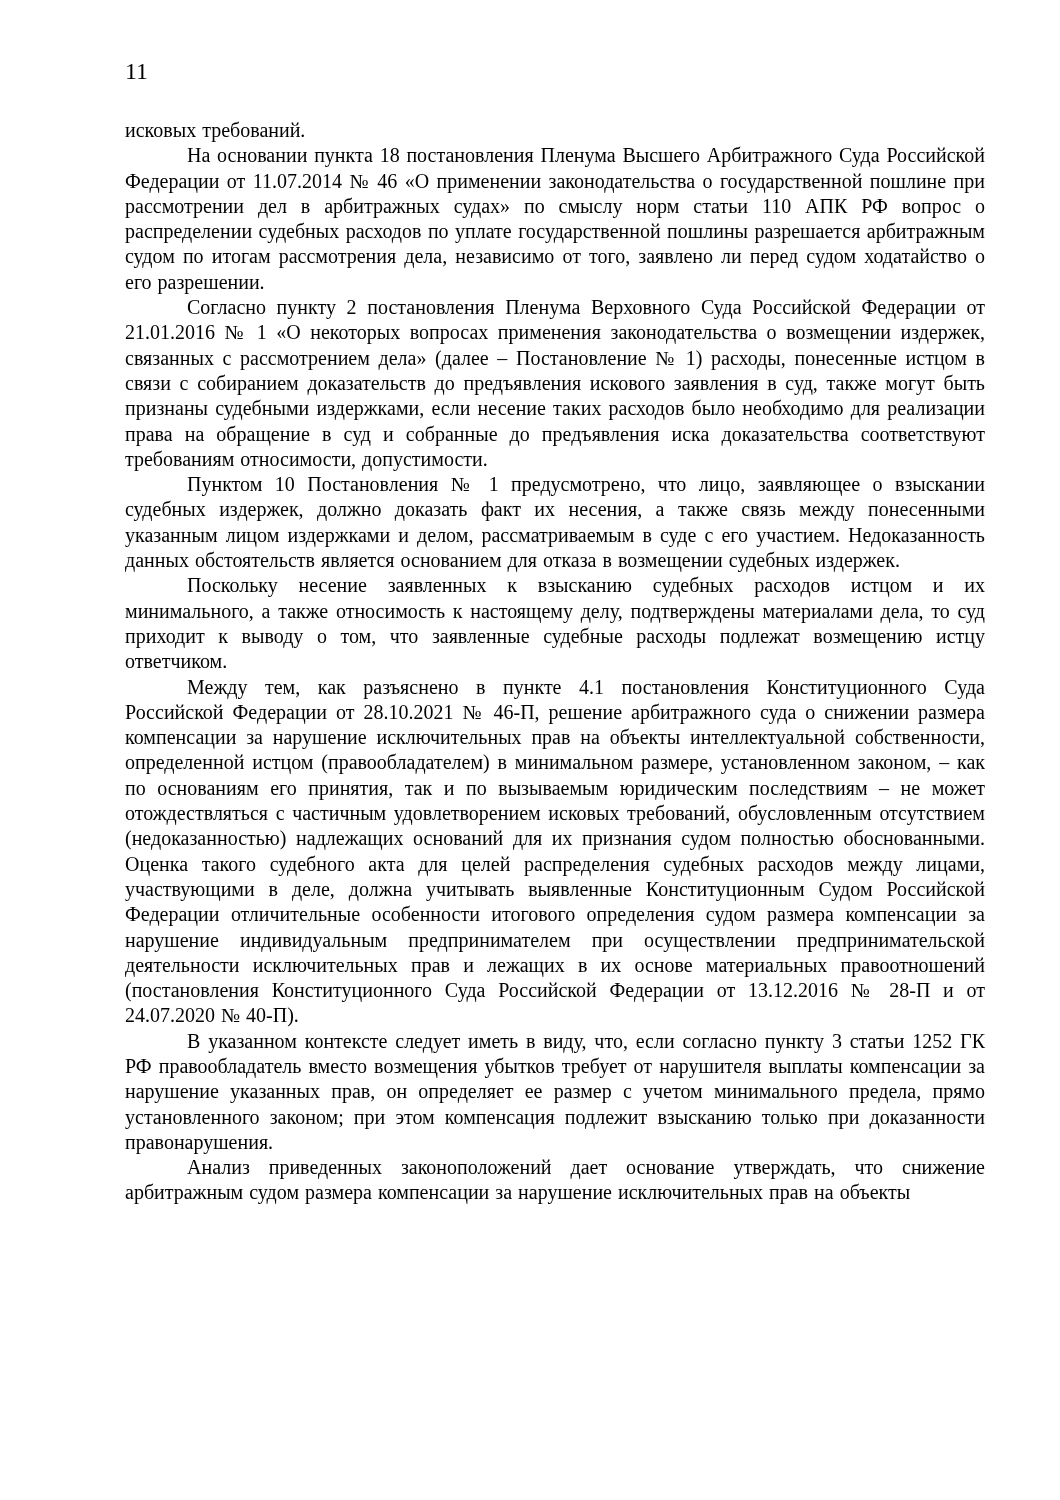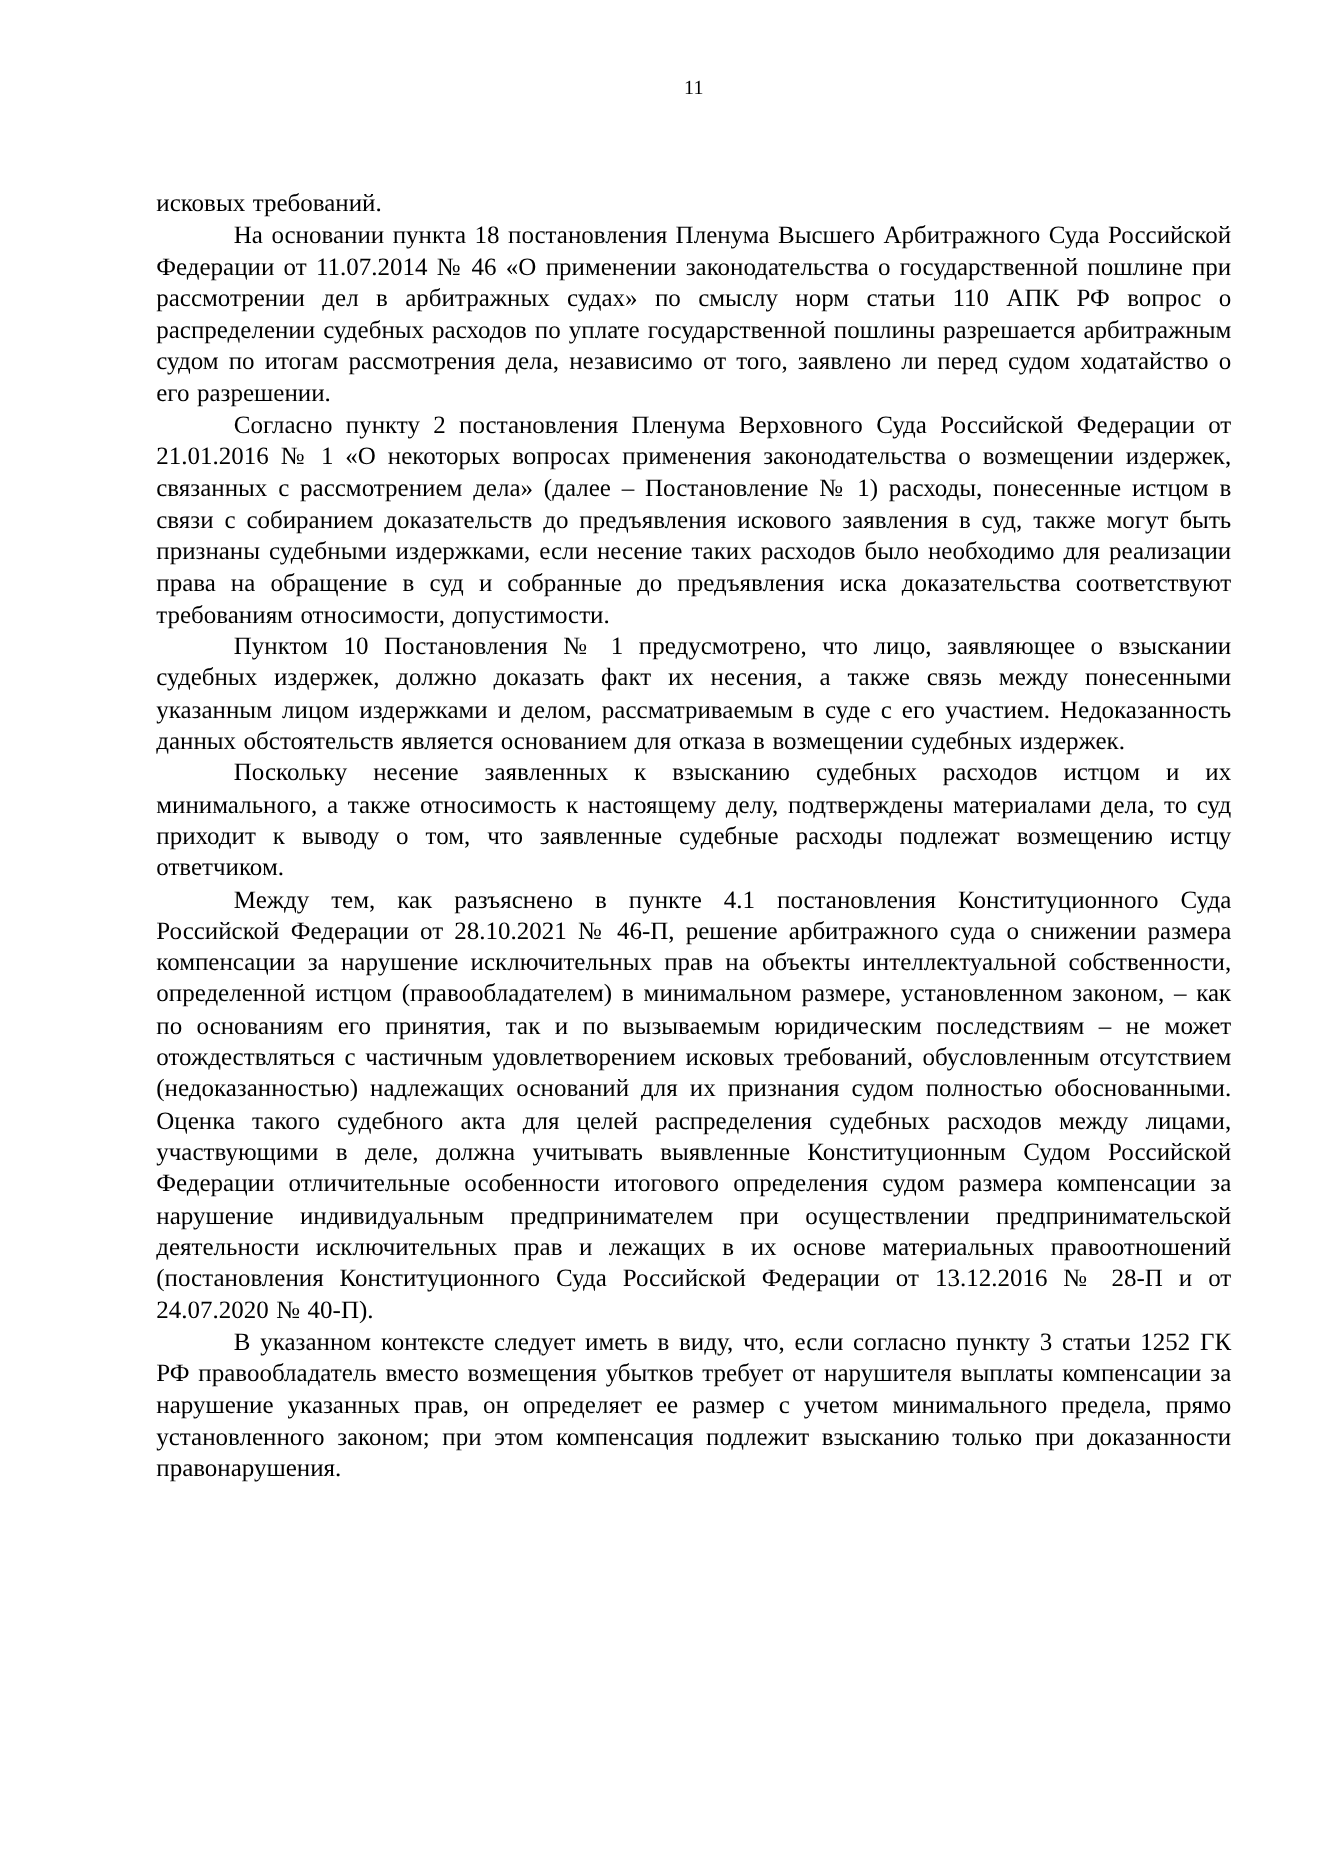--- a/index.html
+++ b/index.html
@@ -13,51 +13,51 @@
     position: relative;
     font-family: "Liberation Serif", "DejaVu Serif", serif;
     color: #000000;
     overflow: hidden;
   }
   .page-number {
     position: absolute;
     top: 60px;
     left: 125px;
     width: 860px;
-    text-align: center;
-    font-size: 16px;
+    text-align: left;
+    font-size: 24px;
     line-height: 22px;
   }
   .content {
     position: absolute;
     left: 125px;
     top: 118px;
     width: 860px;
     font-size: 20px;
     line-height: 25.3px;
     text-align: justify;
     text-justify: inter-word;
     word-spacing: 1px;
   }
   .content p {
     margin: 0;
     padding: 0;
     text-indent: 62px;
   }
   .content p.continuation {
     text-indent: 0;
-    margin-top: 33px;
   }
 </style>
 </head>
 <body>
 
 <div class="page-number">11</div>
 
 <div class="content">
   <p class="continuation">исковых требований.</p>
   <p>На основании пункта 18 постановления Пленума Высшего Арбитражного Суда Российской Федерации от 11.07.2014 № 46 «О применении законодательства о государственной пошлине при рассмотрении дел в арбитражных судах» по смыслу норм статьи 110 АПК РФ вопрос о распределении судебных расходов по уплате государственной пошлины разрешается арбитражным судом по итогам рассмотрения дела, независимо от того, заявлено ли перед судом ходатайство о его разрешении.</p>
   <p>Согласно пункту 2 постановления Пленума Верховного Суда Российской Федерации от 21.01.2016 № 1 «О некоторых вопросах применения законодательства о возмещении издержек, связанных с рассмотрением дела» (далее – Постановление № 1) расходы, понесенные истцом в связи с собиранием доказательств до предъявления искового заявления в суд, также могут быть признаны судебными издержками, если несение таких расходов было необходимо для реализации права на обращение в суд и собранные до предъявления иска доказательства соответствуют требованиям относимости, допустимости.</p>
   <p>Пунктом 10 Постановления № 1 предусмотрено, что лицо, заявляющее о взыскании судебных издержек, должно доказать факт их несения, а также связь между понесенными указанным лицом издержками и делом, рассматриваемым в суде с его участием. Недоказанность данных обстоятельств является основанием для отказа в возмещении судебных издержек.</p>
   <p>Поскольку несение заявленных к взысканию судебных расходов истцом и их минимального, а также относимость к настоящему делу, подтверждены материалами дела, то суд приходит к выводу о том, что заявленные судебные расходы подлежат возмещению истцу ответчиком.</p>
   <p>Между тем, как разъяснено в пункте 4.1 постановления Конституционного Суда Российской Федерации от 28.10.2021 № 46-П, решение арбитражного суда о снижении размера компенсации за нарушение исключительных прав на объекты интеллектуальной собственности, определенной истцом (правообладателем) в минимальном размере, установленном законом, – как по основаниям его принятия, так и по вызываемым юридическим последствиям – не может отождествляться с частичным удовлетворением исковых требований, обусловленным отсутствием (недоказанностью) надлежащих оснований для их признания судом полностью обоснованными. Оценка такого судебного акта для целей распределения судебных расходов между лицами, участвующими в деле, должна учитывать выявленные Конституционным Судом Российской Федерации отличительные особенности итогового определения судом размера компенсации за нарушение индивидуальным предпринимателем при осуществлении предпринимательской деятельности исключительных прав и лежащих в их основе материальных правоотношений (постановления Конституционного Суда Российской Федерации от 13.12.2016 № 28-П и от 24.07.2020 № 40-П).</p>
   <p>В указанном контексте следует иметь в виду, что, если согласно пункту 3 статьи 1252 ГК РФ правообладатель вместо возмещения убытков требует от нарушителя выплаты компенсации за нарушение указанных прав, он определяет ее размер с учетом минимального предела, прямо установленного законом; при этом компенсация подлежит взысканию только при доказанности правонарушения.</p>
+  <p>Анализ приведенных законоположений дает основание утверждать, что снижение арбитражным судом размера компенсации за нарушение исключительных прав на объекты</p>
 </div>
 
 </body></html>

